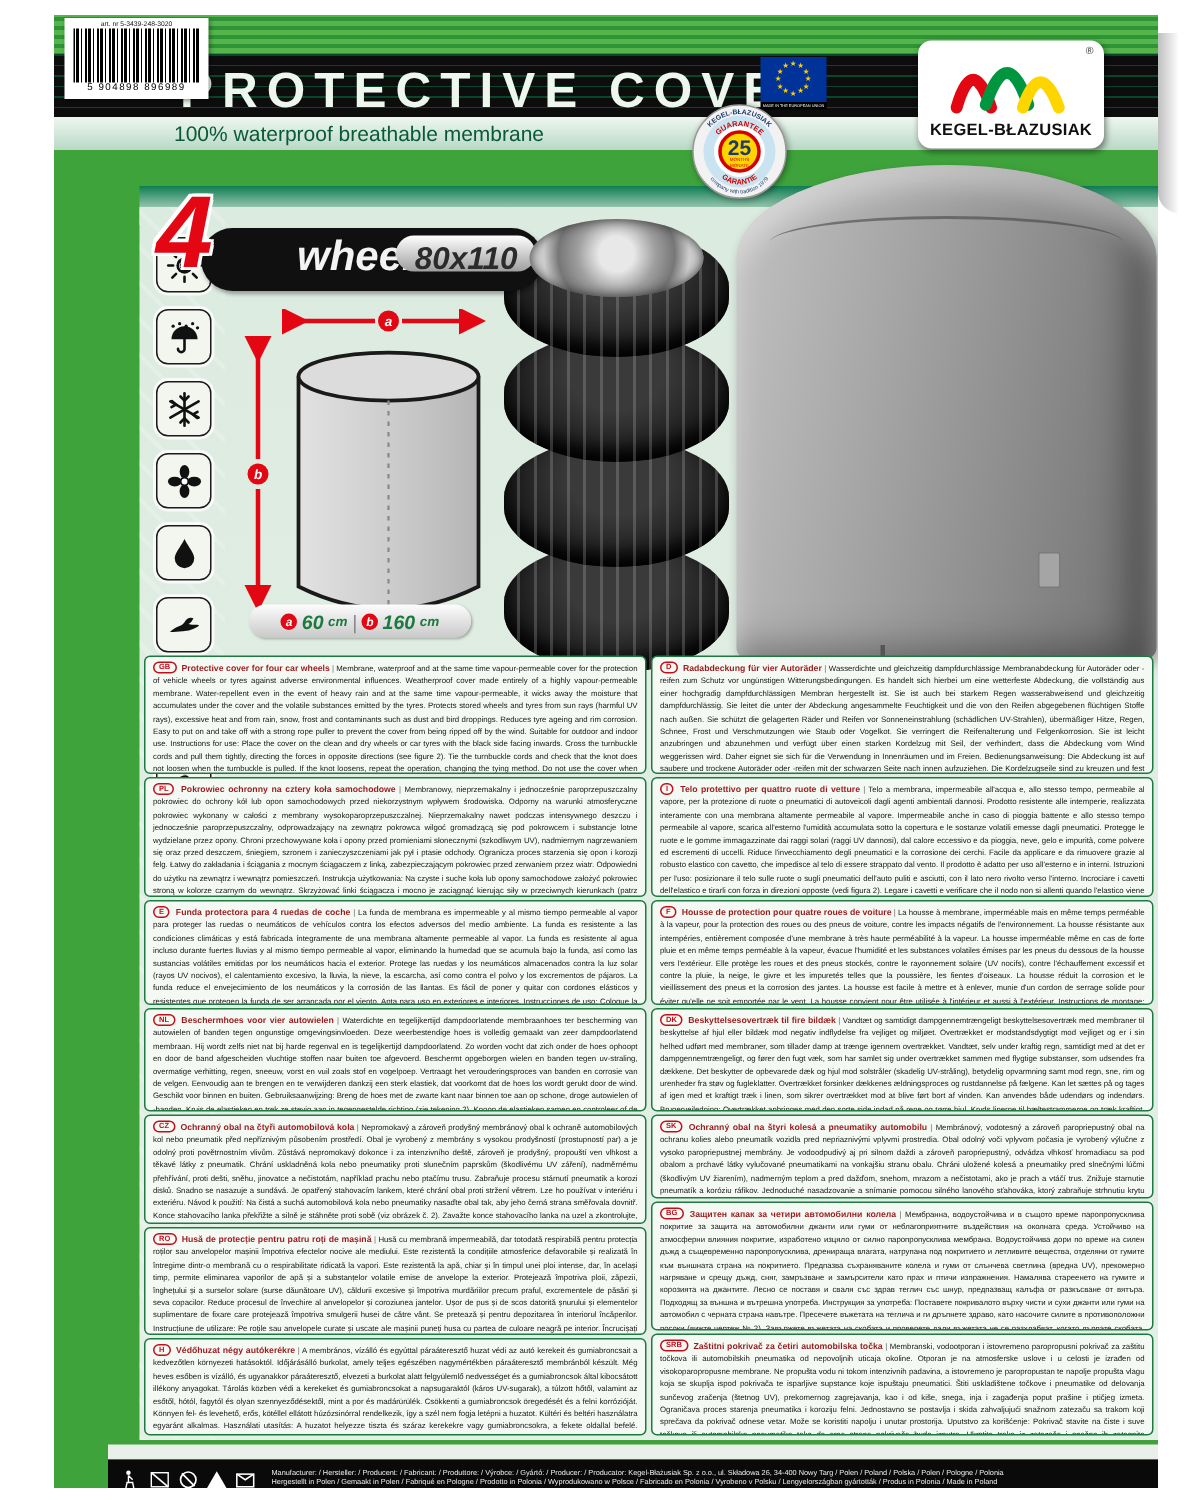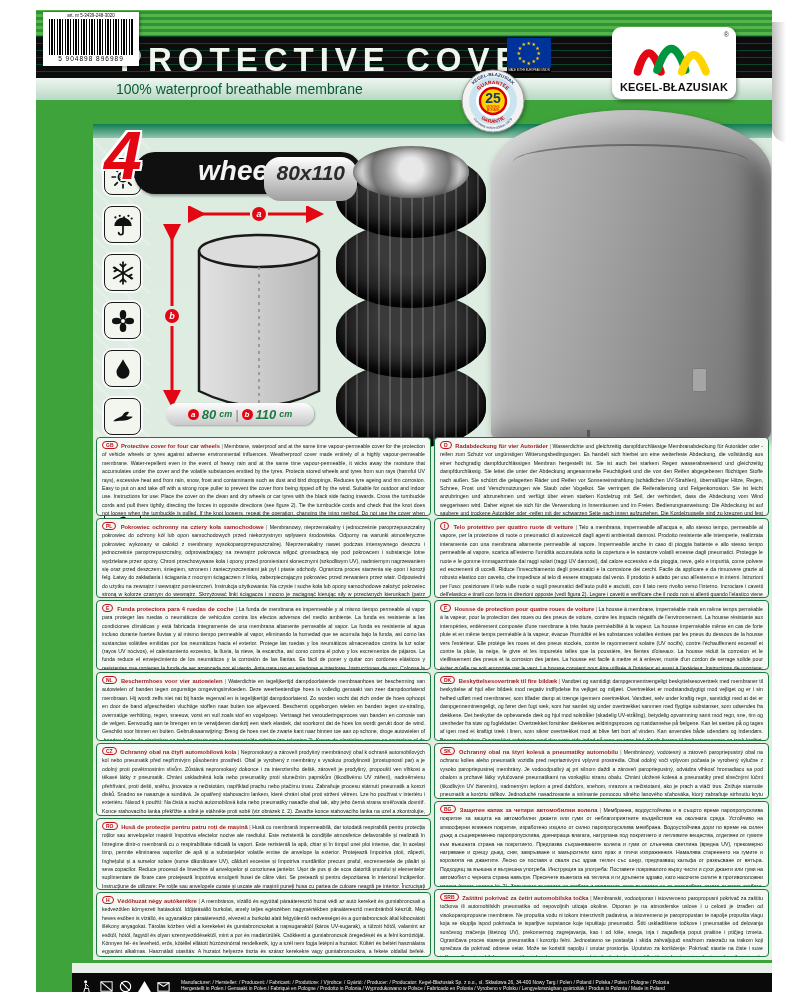--- a/index.html
+++ b/index.html
@@ -53,21 +53,21 @@
   .tile{position:absolute;left:11px;width:35px;height:35px;background:#f2f6ef;border:1.6px solid #1a1a1a;
     border-radius:8px;box-shadow:0 0 0 2px rgba(255,255,255,.75);display:flex;align-items:center;justify-content:center;}
   .tile svg{width:26px;height:26px;}
   
   #fourw{position:absolute;left:68px;top:118px;width:290px;height:80px;z-index:3;}
   #fourw .pill{position:absolute;left:30px;top:24px;width:228px;height:42px;background:#101010;border-radius:21px;
     box-shadow:1px 2px 3px rgba(0,0,0,.35);}
   #fourw .four{position:absolute;left:0;top:-12px;font-size:68px;font-weight:900;font-style:italic;color:#e30613;z-index:2;
     text-shadow:-2px 0 #fff,2px 0 #fff,0 -2px #fff,0 2px #fff,-2px -2px #fff,2px 2px #fff,-2px 2px #fff,2px -2px #fff;}
   #fourw .wheels{position:absolute;left:64px;top:3px;font-size:28px;font-style:italic;font-weight:bold;color:#f3f3f3;}
-  #fourw .size{position:absolute;right:5px;top:5px;height:44px;line-height:32px;padding:0 12px;border-radius:16px;
+  #fourw .size{position:absolute;right:5px;top:5px;height:24px;line-height:32px;padding:0 12px;border-radius:16px;
     background:linear-gradient(180deg,#ffffff,#9e9e9e);font-size:21px;font-style:italic;font-weight:800;color:#2b2b2b;}
   
   #diagram{position:absolute;left:118px;top:196px;width:210px;height:232px;}
   #dims{position:absolute;left:130px;top:393px;width:148px;height:22px;background:linear-gradient(180deg,#fdfdfd,#c9c9c9);
     border-radius:11px;display:flex;align-items:center;justify-content:center;gap:3px;
     font-size:13px;font-weight:800;font-style:italic;color:#1c7a3e;box-shadow:1px 1px 2px rgba(0,0,0,.3);}
   .dimc{display:inline-block;width:11px;height:11px;border-radius:50%;background:#e30613;color:#fff;
     font-size:8px;line-height:11px;text-align:center;font-style:italic;font-weight:bold;}
   .dimsep{color:#888;font-weight:400;}
   .cm{font-size:9px;}
@@ -309,25 +309,25 @@
       <text x="105" y="11" font-size="9" font-style="italic" font-weight="bold" fill="#fff" text-anchor="middle">a</text>
 
       <line x1="18" y1="30" x2="18" y2="100" stroke="#e30613" stroke-width="3" marker-start="url(#ah)"></line>
       <line x1="18" y1="120" x2="18" y2="196" stroke="#e30613" stroke-width="3" marker-end="url(#ah)"></line>
       <circle cx="18" cy="110" r="7" fill="#e30613"></circle>
       <text x="18" y="113" font-size="9" font-style="italic" font-weight="bold" fill="#fff" text-anchor="middle">b</text>
     </svg>
 
     <div id="dims">
       <span class="dimc">a</span>
-      <span>80</span>
+      <span>60</span>
         <span class="cm">cm</span>
       <span class="dimsep">|</span>
       <span class="dimc">b</span>
-      <span>110</span>
+      <span>160</span>
         <span class="cm">cm</span>
     </div>
 
     <div id="tires">
       <div class="tire" style="top:222px"></div>
       <div class="tire" style="top:152px"></div>
       <div class="tire" style="top:82px"></div>
       <div class="tire" style="top:12px"></div>
       <div id="wheelface"></div>
     </div>

